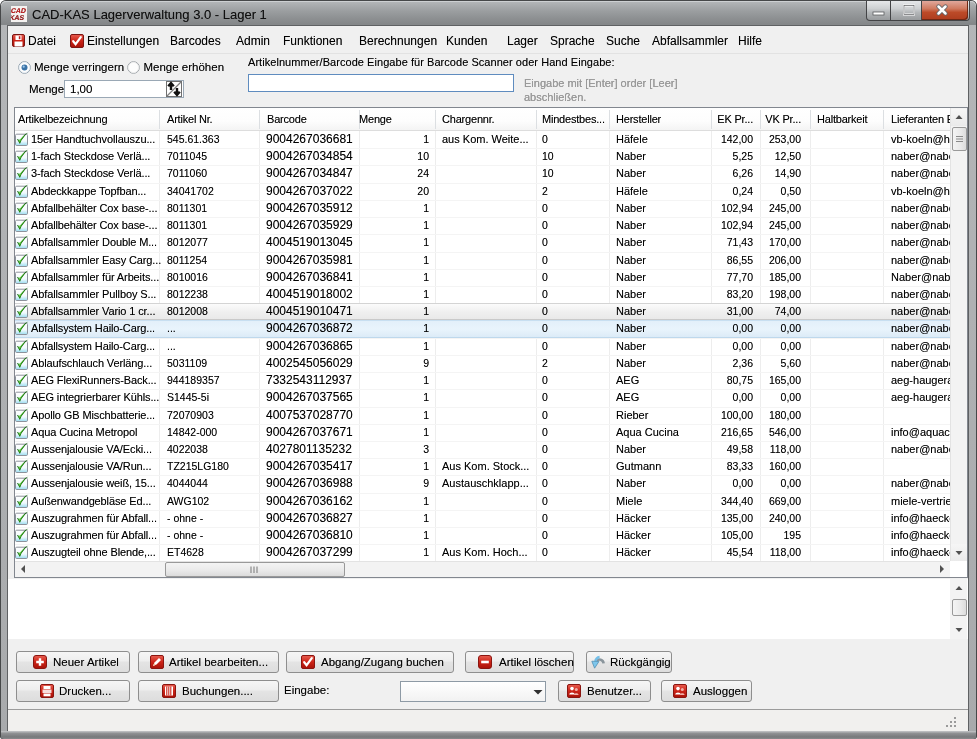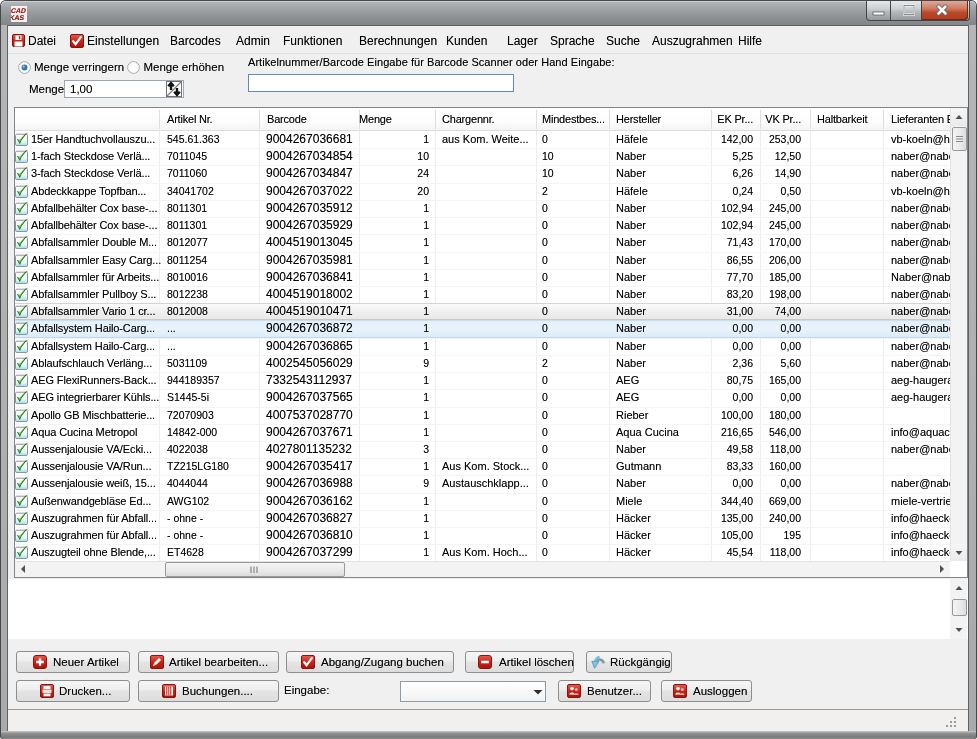--- a/index.html
+++ b/index.html
@@ -19,20 +19,21 @@
   <div class="abs" style="left:0;top:0;width:977px;height:739px;background:linear-gradient(180deg,#b4b6b8,#a8aaac);border-radius:6px 6px 3px 3px;box-shadow:inset 0 0 0 1px #464849;"></div>
   
   <div class="abs" style="left:1px;top:1px;width:975px;height:24px;border-radius:5px 5px 0 0;background:linear-gradient(180deg,#b5b8ba,#9c9fa1 40%,#8e9193 70%,#838587);box-shadow:inset 0 1px 0 #cdd0d2;"></div>
   <div class="abs" style="left:1px;top:24px;width:975px;height:1px;background:#85888a;"></div>
   
   <svg class="abs" style="left:11px;top:6px" width="16" height="16" viewBox="0 0 16 16">
     <rect x="0" y="0" width="16" height="16" fill="#f4f2f0"></rect>
     <text x="1" y="7" font-family="Liberation Sans" font-size="7" font-weight="bold" fill="#c01818" transform="skewX(-12)">CAD</text>
     <text x="1" y="14" font-family="Liberation Sans" font-size="7" font-weight="bold" fill="#a01010" transform="skewX(-12)">KAS</text>
   </svg>
+  <div class="abs" style="left:32px;top:7px;font-size:13px;color:#101010;">CAD-KAS Lagerverwaltung 3.0 - Lager 1</div>
   
   <div class="abs" style="left:866px;top:1px;width:102px;height:19px;background:linear-gradient(180deg,#e6e8ea,#cdd0d2 40%,#b4b7b9 60%,#989b9d);border:1px solid #434446;border-top:none;border-radius:0 0 4px 4px;"></div>
   <div class="abs" style="left:890px;top:1px;width:1px;height:19px;background:#434446;"></div>
   <div class="abs" style="left:921px;top:1px;width:1px;height:19px;background:#434446;"></div>
   <div class="abs" style="left:922px;top:1px;width:46px;height:19px;background:linear-gradient(180deg,#e0a89c,#cf7a60 40%,#bc4a28 60%,#ad3c1e);border-radius:0 0 4px 0;box-shadow:inset -1px -1px 0 #6d2713;"></div>
   <svg class="abs" style="left:866px;top:1px" width="102" height="19" viewBox="0 0 102 19">
     <rect x="7" y="11" width="11" height="3" fill="#ffffff" stroke="#5a5c5e" stroke-width="0.8"></rect>
     <rect x="38" y="4.5" width="10" height="9" fill="none" stroke="#ffffff" stroke-width="2"></rect>
     <rect x="38" y="4.5" width="10" height="9" fill="none" stroke="#5a5c5e" stroke-width="0.7"></rect>
     <path d="M72.5 5.5 L79.5 12.5 M79.5 5.5 L72.5 12.5" stroke="#64666a" stroke-width="4.4" stroke-linecap="round"></path>
@@ -55,21 +56,21 @@
 <div class="mi" style="left:28px;">Datei</div>
 <div class="mi" style="left:87px;">Einstellungen</div>
 <div class="mi" style="left:170px;">Barcodes</div>
 <div class="mi" style="left:236px;">Admin</div>
 <div class="mi" style="left:283px;">Funktionen</div>
 <div class="mi" style="left:359px;">Berechnungen</div>
 <div class="mi" style="left:446px;">Kunden</div>
 <div class="mi" style="left:507px;">Lager</div>
 <div class="mi" style="left:550px;">Sprache</div>
 <div class="mi" style="left:606px;">Suche</div>
-<div class="mi" style="left:652px;">Auszugrahmen</div>
+<div class="mi" style="left:652px;">Abfallsammler</div>
 <div class="mi" style="left:738px;">Hilfe</div>
 <svg width="0" height="0">
       <defs>
 <linearGradient id="redg1" x1="0" y1="0" x2="0" y2="1">
           <stop offset="0" stop-color="#e85d50"></stop>
           <stop offset="0.5" stop-color="#cc2418"></stop>
           <stop offset="1" stop-color="#a81208"></stop>
         </linearGradient>
 <linearGradient id="redg2" x1="0" y1="0" x2="0" y2="1">
           <stop offset="0" stop-color="#e85d50"></stop>
@@ -95,34 +96,36 @@
   <div class="abs" style="left:64px;top:80px;width:120px;height:18px;background:#ffffff;border:1px solid #9aa8b5;box-sizing:border-box;"></div>
   <div class="abs" style="left:70px;top:83px;font-size:11.5px;">1,00</div>
   <svg class="abs" style="left:166px;top:81px" width="16" height="16" viewBox="0 0 16 16">
     <rect x="0.5" y="0.5" width="15" height="15" fill="#ffffff" stroke="#707070"></rect>
     <path d="M15 1 L1 15" stroke="#808080" stroke-width="1.2"></path>
     <path d="M5 2 L5 9 M2.2 5.2 L5 2 L7.8 5.2" stroke="#101010" stroke-width="2.4" fill="none"></path>
     <path d="M11 7 L11 14 M8.2 10.8 L11 14 L13.8 10.8" stroke="#101010" stroke-width="2.4" fill="none"></path>
   </svg>
   <div class="abs" style="left:248px;top:56px;font-size:11px;letter-spacing:0.05px;">Artikelnummer/Barcode Eingabe für Barcode Scanner oder Hand Eingabe:</div>
   <div class="abs" style="left:248px;top:74px;width:266px;height:18px;background:#ffffff;border:1px solid #5f8cbf;box-sizing:border-box;"></div>
+  <div class="abs" style="left:524px;top:76px;font-size:11px;color:#9b9b9b;line-height:14px;">Eingabe mit [Enter] order [Leer]<br>abschließen.</div>
   
   <div class="abs" style="left:14px;top:107px;width:954px;height:471px;background:#ffffff;border:1px solid #82878f;box-sizing:border-box;"></div>
   <div class="abs" style="left:15px;top:108px;width:935px;height:23px;background:linear-gradient(180deg,#ffffff,#fdfdfd 60%,#f4f4f4);border-bottom:1px solid #dddddd;box-sizing:border-box;"></div>
   <div class="abs" style="left:159px;top:110px;width:1px;height:19px;background:#dcdfe2"></div>
 <div class="abs" style="left:259px;top:110px;width:1px;height:19px;background:#dcdfe2"></div>
 <div class="abs" style="left:359px;top:110px;width:1px;height:19px;background:#dcdfe2"></div>
 <div class="abs" style="left:435px;top:110px;width:1px;height:19px;background:#dcdfe2"></div>
 <div class="abs" style="left:536px;top:110px;width:1px;height:19px;background:#dcdfe2"></div>
 <div class="abs" style="left:609px;top:110px;width:1px;height:19px;background:#dcdfe2"></div>
 <div class="abs" style="left:711px;top:110px;width:1px;height:19px;background:#dcdfe2"></div>
 <div class="abs" style="left:760px;top:110px;width:1px;height:19px;background:#dcdfe2"></div>
 <div class="abs" style="left:810px;top:110px;width:1px;height:19px;background:#dcdfe2"></div>
 <div class="abs" style="left:883px;top:110px;width:1px;height:19px;background:#dcdfe2"></div>
   
+<div class="abs hc" style="left:18px;top:108px;width:138px">Artikelbezeichnung</div>
 <div class="abs hc" style="left:167px;top:108px;width:88px">Artikel Nr.</div>
 <div class="abs hc" style="left:267px;top:108px;width:88px">Barcode</div>
 <div class="abs hc" style="left:359px;top:108px;width:70px;text-align:left">Menge</div>
 <div class="abs hc" style="left:442px;top:108px;width:90px">Chargennr.</div>
 <div class="abs hc" style="left:542px;top:108px;width:64px">Mindestbes...</div>
 <div class="abs hc" style="left:616px;top:108px;width:92px">Hersteller</div>
 <div class="abs hc" style="left:711px;top:108px;width:42px;text-align:right">EK Pr...</div>
 <div class="abs hc" style="left:760px;top:108px;width:41px;text-align:right">VK Pr...</div>
 <div class="abs hc" style="left:817px;top:108px;width:62px">Haltbarkeit</div>
 <div class="abs hc" style="left:891px;top:108px;width:59px;overflow:hidden;white-space:nowrap">Lieferanten Email</div>

